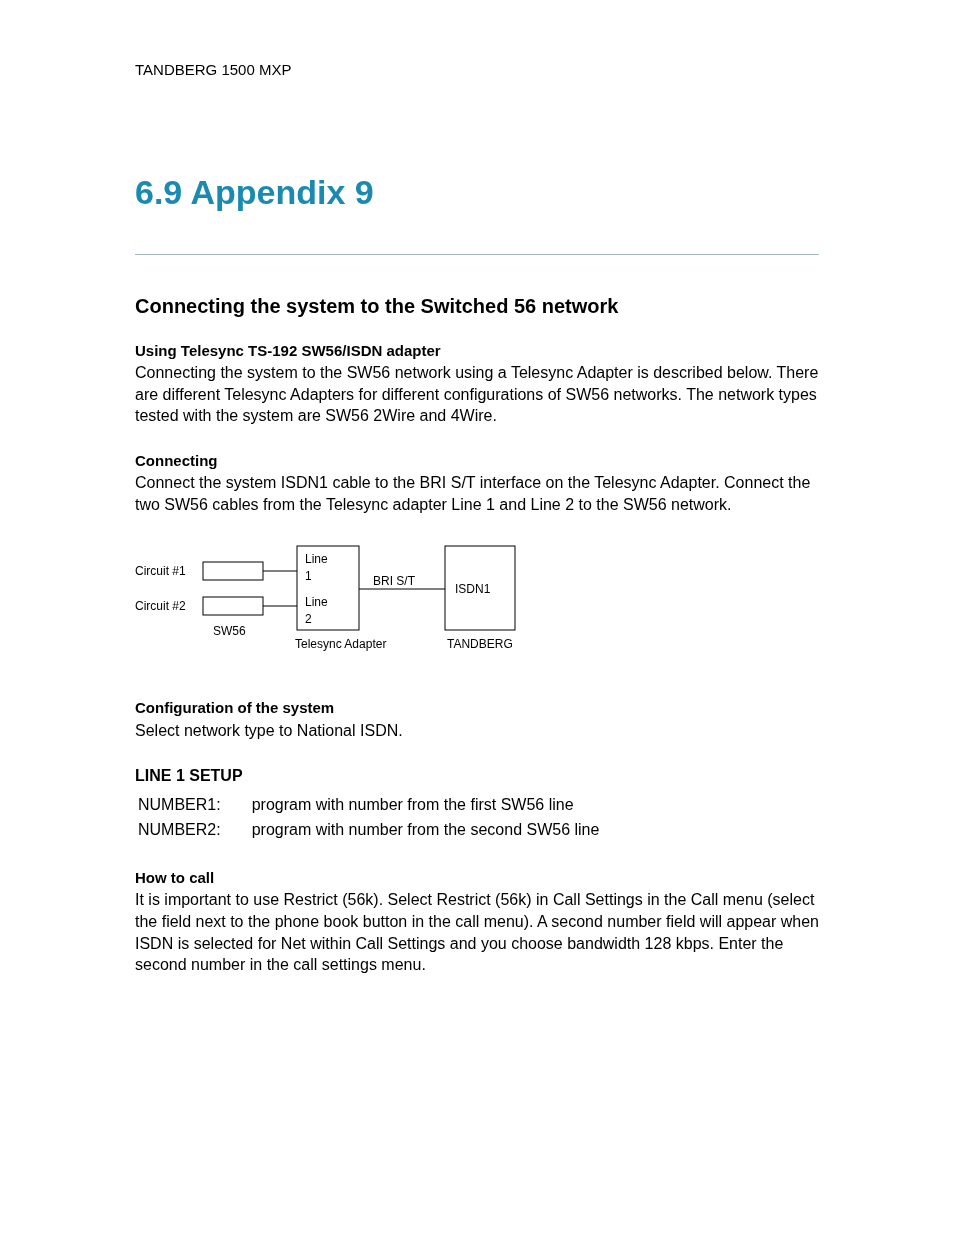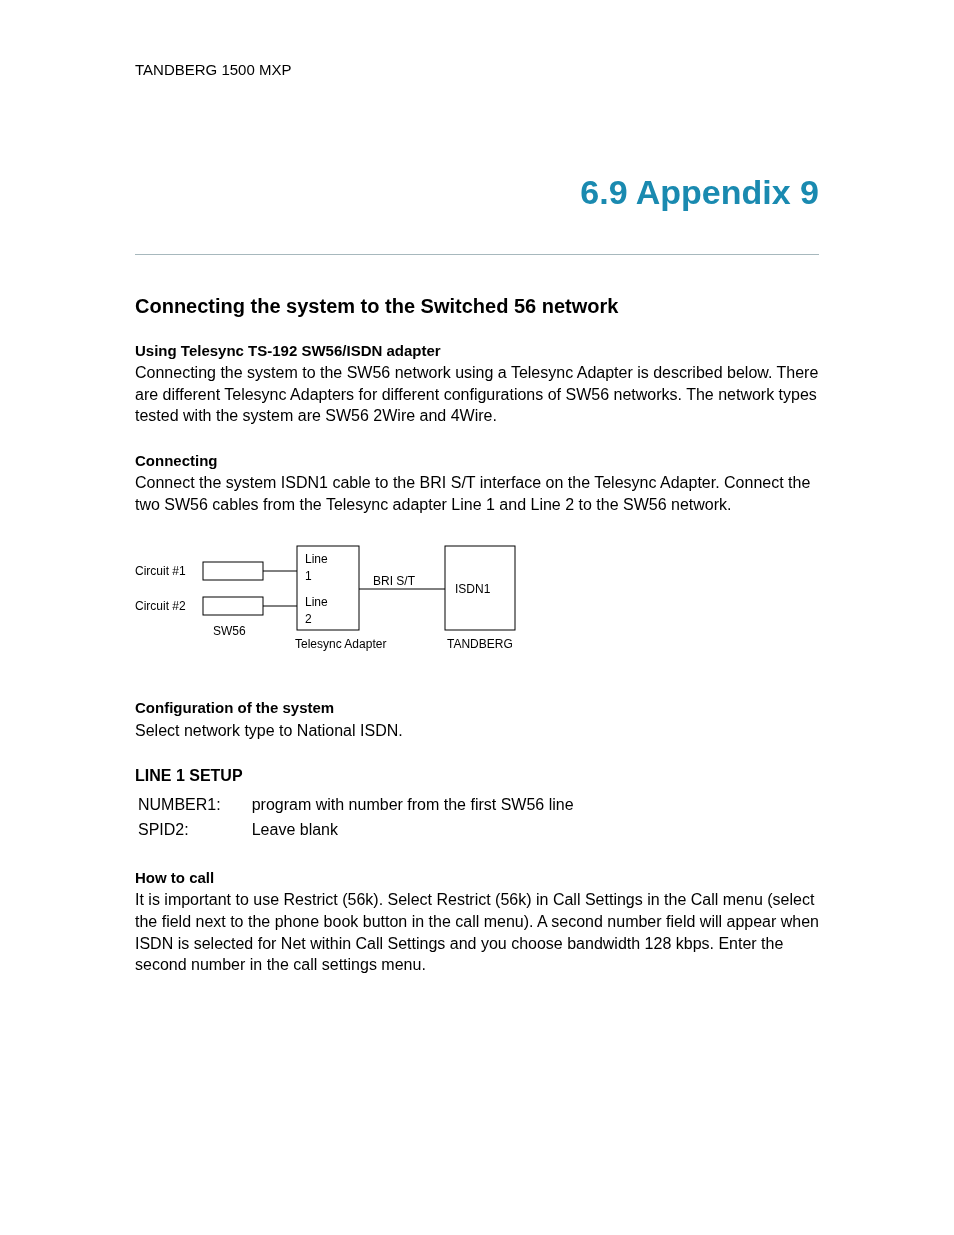--- a/index.html
+++ b/index.html
@@ -14,21 +14,20 @@
   }
   .header-text {
     font-size: 15px;
     margin-bottom: 90px;
   }
   h1.appendix-title {
     color: #1a8ab0;
     font-size: 34px;
     font-weight: bold;
     margin: 0 0 40px 0;
-    text-align: right;
   }
   hr.divider {
     border: none;
     border-top: 1px solid #a7b8bd;
     margin-bottom: 38px;
   }
   h2.section-title {
     font-size: 20px;
     font-weight: bold;
     margin: 0 0 22px 0;
@@ -113,20 +112,20 @@
 <div class="para">Select network type to National ISDN.</div>
 
 <div class="setup-heading">LINE 1 SETUP</div>
 <table class="line1-table">
   <tbody>
       <tr>
     <td>NUMBER1:</td>
     <td>program with number from the first SW56 line</td>
   </tr>
   <tr>
-    <td>SPID2:</td>
-    <td>Leave blank</td>
+    <td>NUMBER2:</td>
+    <td>program with number from the second SW56 line</td>
   </tr>
 </tbody>
   </table>
 
 <div class="subheading">How to call</div>
 <div class="para">It is important to use Restrict (56k). Select Restrict (56k) in Call Settings in the Call menu (select the field next to the phone book button in the call menu). A second number field will appear when ISDN is selected for Net within Call Settings and you choose bandwidth 128 kbps. Enter the second number in the call settings menu.</div>
 
 </body></html>

